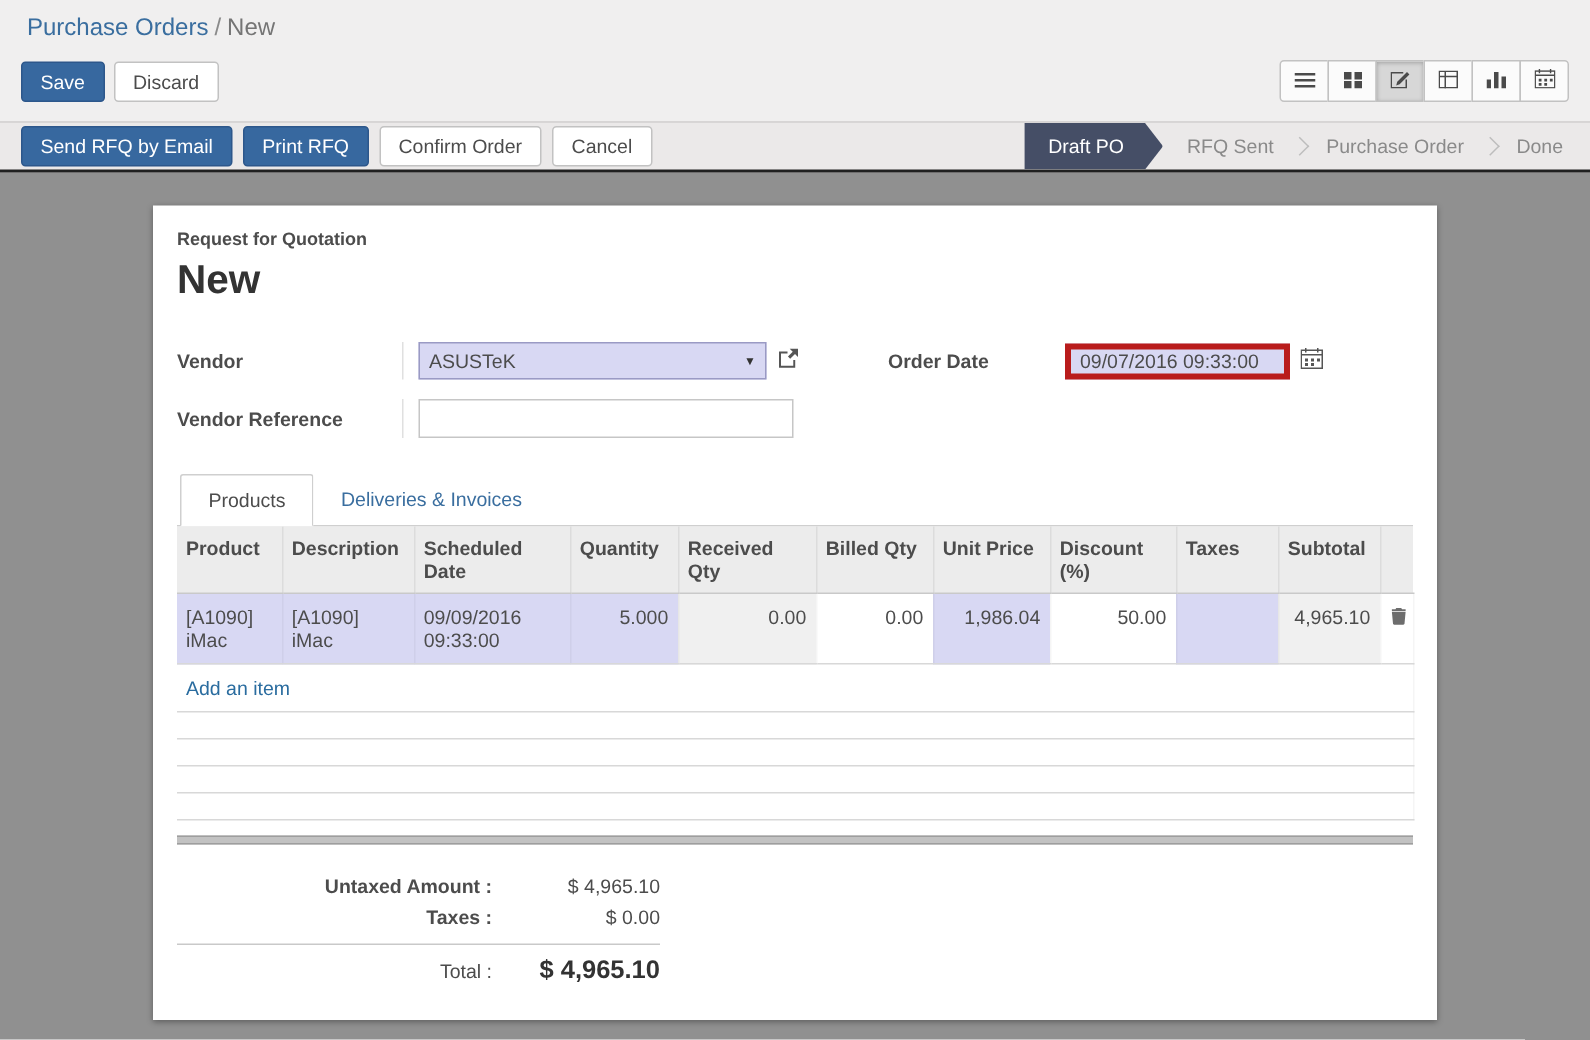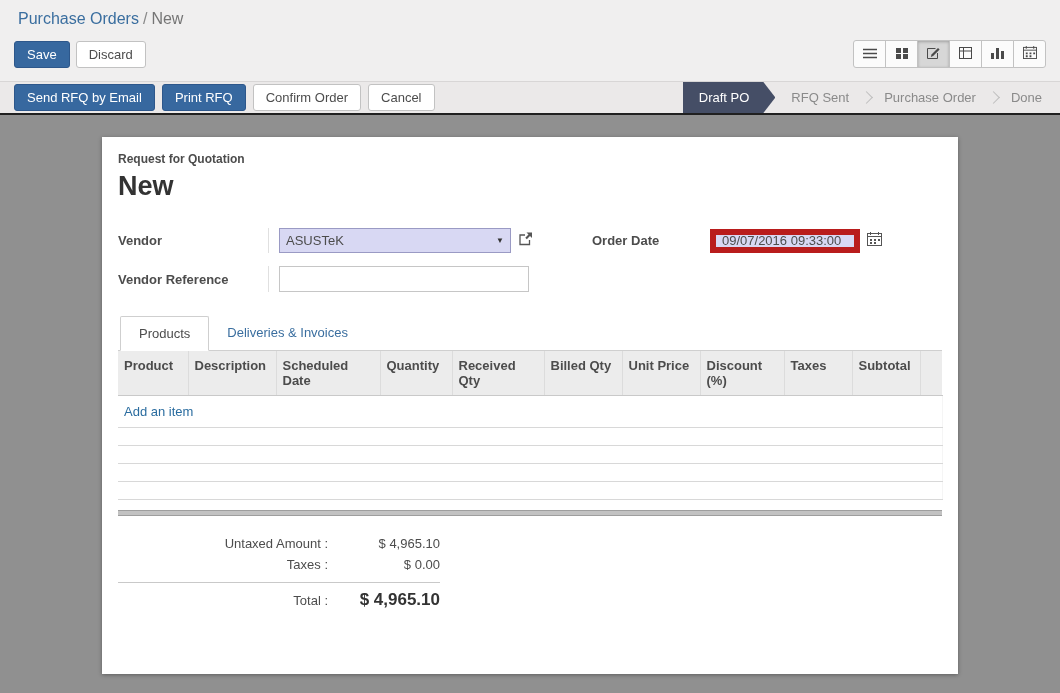--- a/index.html
+++ b/index.html
@@ -66,21 +66,21 @@
     width:232px; height:25px; background:#d8d8f3; border:1px solid #9a9ac4;
     display:flex; align-items:center; justify-content:space-between; padding:0 6px; cursor:pointer;
   }
   .caret { font-size:8px; color:#333; margin-left:6px; }
   .icon-btn { margin-left:7px; cursor:pointer; display:inline-flex; align-items:center; }
   .text-input {
     width:250px; height:26px; border:1px solid #c6c6c6; background:#fff;
     padding:0 6px; font:13px "Liberation Sans", sans-serif; color:#4c4c4c;
   }
   .date-input {
-    width:150px; height:24px; background:#d8d8f3; border:6px solid #b91c1c;
+    width:150px; height:24px; background:#d8d8f3; border:4px solid #b91c1c;
     padding:0 6px; font:13px "Liberation Sans", sans-serif; color:#4c4c4c;
   }
   
   .tabs { display:flex; margin-top:24px; border-bottom:1px solid #cfcfcf; padding-left:2px; }
   .tab { padding:9px 18px; cursor:pointer; margin-bottom:-1px; white-space:nowrap;text-align:center; }
   .tab.active {
     background:#fff; border:1px solid #cfcfcf; border-bottom:1px solid #fff;
     border-radius:2px 2px 0 0; color:#4c4c4c;
   }
   .tab.inactive { color:#3a6e9f; }
@@ -106,21 +106,21 @@
   .hscroll { height:6px; margin-top:10px; background:#c2c2c2; border-top:1px solid #9e9e9e; border-bottom:1px solid #9e9e9e; cursor:pointer; }
   
   .bottom { display:flex; justify-content:space-between; margin-top:13px; }
   textarea.notes {
     width:500px; height:86px; border:1px solid #cccccc; padding:6px 8px; resize:both;
     font:13px "Liberation Sans", sans-serif; color:#4c4c4c;
   }
   textarea.notes::placeholder { font-style:italic; color:#a5a5a5; }
   .totals { width:322px; padding-top:4px; }
   .t-row { display:flex; justify-content:flex-end; align-items:baseline; padding:3px 0; }
-  .t-label { font-weight:normal; color:#4c4c4c; text-align:right; }
+  .t-label { font-weight:bold; color:#4c4c4c; text-align:right; }
   .t-value { width:112px; text-align:right; color:#4c4c4c; }
   .t-divider { border-top:1px solid #c9c9c9; margin:7px 0 4px; }
   .t-row.total .t-label { font-weight:normal; }
   .t-row.total .t-value { font-weight:bold; font-size:17px; color:#333; }
 </style>
 </head>
 <body>
 
 <div class="top-chrome">
   <div class="breadcrumb-bar">
@@ -256,20 +256,37 @@
           <th>Received Qty</th>
           <th>Billed Qty</th>
           <th>Unit Price</th>
           <th>Discount (%)</th>
           <th>Taxes</th>
           <th>Subtotal</th>
           <th></th>
         </tr>
       </thead>
       <tbody>
+        <tr>
+          <td class="hl">[A1090] iMac</td>
+          <td class="hl">[A1090] iMac</td>
+          <td class="hl">09/09/2016 09:33:00</td>
+          <td class="hl num">5.000</td>
+          <td class="ro num">0.00</td>
+          <td class="num">0.00</td>
+          <td class="hl num">1,986.04</td>
+          <td class="num">50.00</td>
+          <td class="hl"></td>
+          <td class="ro num">4,965.10</td>
+          <td class="trash-cell">
+            <span><svg width="11" height="13" viewBox="0 0 12 13">
+                  <path fill="#6d6d6d" d="M1 3.5h10l-.8 8.7c-.05.5-.4.8-.9.8H2.7c-.5 0-.85-.3-.9-.8L1 3.5zM4.2.8h3.6l.6 1H11v1.2H1V1.8h2.6l.6-1z"></path>
+                </svg></span>
+          </td>
+        </tr>
         <tr class="add-item">
           <td colspan="11"><a>Add an item</a></td>
         </tr>
         <tr class="empty-row">
             <td colspan="11"></td>
           </tr>
         <tr class="empty-row">
             <td colspan="11"></td>
           </tr>
         <tr class="empty-row">

